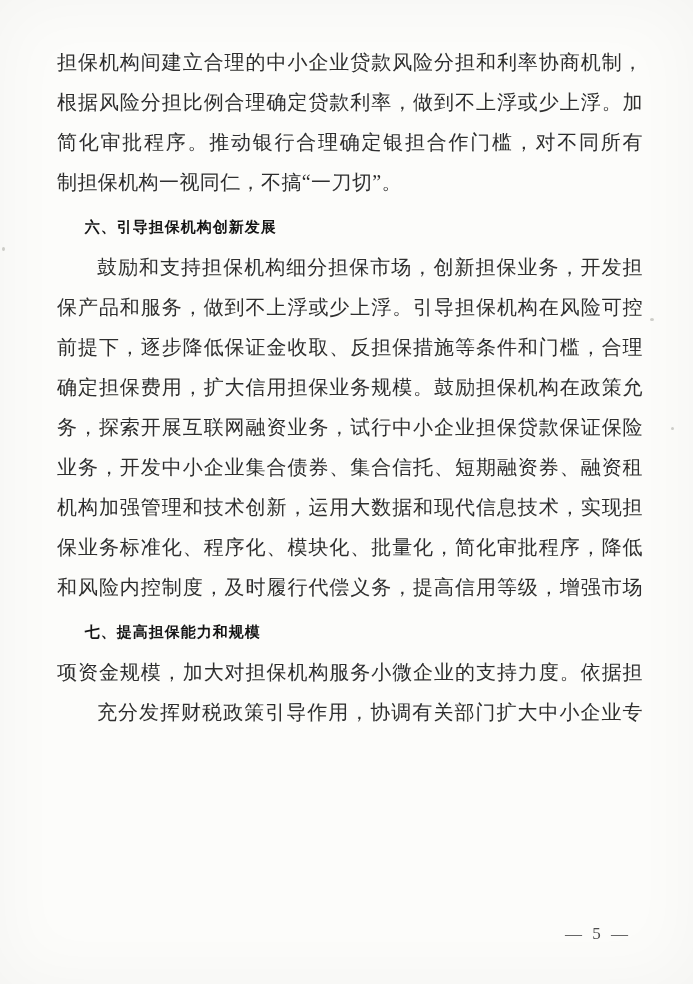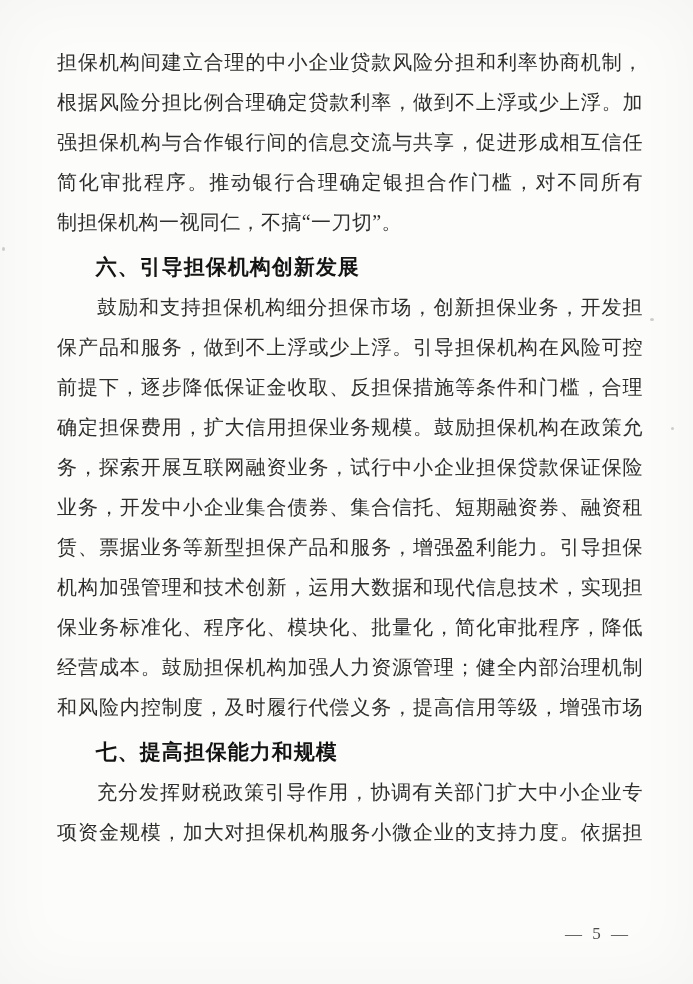--- a/index.html
+++ b/index.html
@@ -37,21 +37,21 @@
   .line.end {
     text-align: left;
     text-align-last: left;
   }
   .line.indent {
     text-indent: 2em;
   }
   .heading {
     font-family: "Liberation Sans", "DejaVu Sans", sans-serif;
     font-weight: 700;
-    font-size: 21px;
+    font-size: 15px;
     height: 40px;
     line-height: 40px;
     text-indent: 1.85em;
     letter-spacing: 1px;
     color: #141414;
     margin-top: 5px;
     text-align: left;
   }
   .page-number {
     position: absolute;
@@ -74,38 +74,35 @@
   .speck.s3 { left: 2px;  top: 247px; width: 3px; height: 4px; }
 </style>
 </head>
 <body>
 
 <div class="page">
 
   <div class="textblock">
     <div class="line">担保机构间建立合理的中小企业贷款风险分担和利率协商机制，</div>
     <div class="line">根据风险分担比例合理确定贷款利率，做到不上浮或少上浮。加</div>
-    <div class="line">强担保机构与合作银行间的信息交流与共享，促进形成相互信任</div>
     <div class="line">简化审批程序。推动银行合理确定银担合作门槛，对不同所有</div>
     <div class="line end">制担保机构一视同仁，不搞“一刀切”。</div>
     <div class="heading">六、引导担保机构创新发展</div>
     <div class="line indent">鼓励和支持担保机构细分担保市场，创新担保业务，开发担</div>
     <div class="line">保产品和服务，做到不上浮或少上浮。引导担保机构在风险可控</div>
     <div class="line">前提下，逐步降低保证金收取、反担保措施等条件和门槛，合理</div>
     <div class="line">确定担保费用，扩大信用担保业务规模。鼓励担保机构在政策允</div>
     <div class="line">务，探索开展互联网融资业务，试行中小企业担保贷款保证保险</div>
     <div class="line">业务，开发中小企业集合债券、集合信托、短期融资券、融资租</div>
-    <div class="line">赁、票据业务等新型担保产品和服务，增强盈利能力。引导担保</div>
     <div class="line">机构加强管理和技术创新，运用大数据和现代信息技术，实现担</div>
     <div class="line">保业务标准化、程序化、模块化、批量化，简化审批程序，降低</div>
-    <div class="line">经营成本。鼓励担保机构加强人力资源管理；健全内部治理机制</div>
     <div class="line">和风险内控制度，及时履行代偿义务，提高信用等级，增强市场</div>
     <div class="heading">七、提高担保能力和规模</div>
+    <div class="line">项资金规模，加大对担保机构服务小微企业的支持力度。依据担</div>
     <div class="line indent">充分发挥财税政策引导作用，协调有关部门扩大中小企业专</div>
-    <div class="line">项资金规模，加大对担保机构服务小微企业的支持力度。依据担</div>
   </div>
 
   <div class="page-number">— 5 —</div>
 
   <div class="speck s1"></div>
   <div class="speck s2"></div>
   <div class="speck s3"></div>
 
 </div>
 

